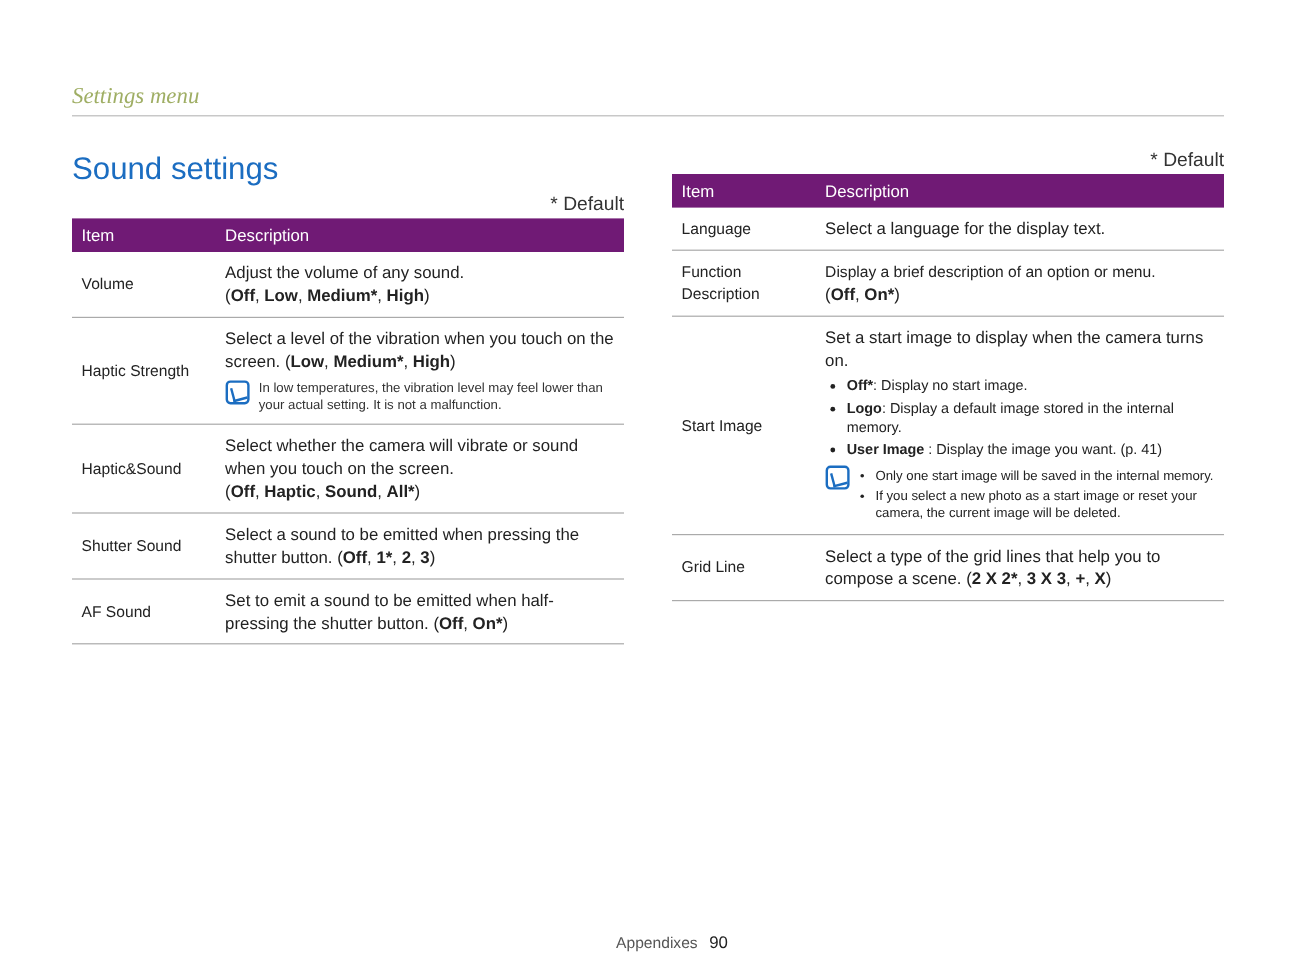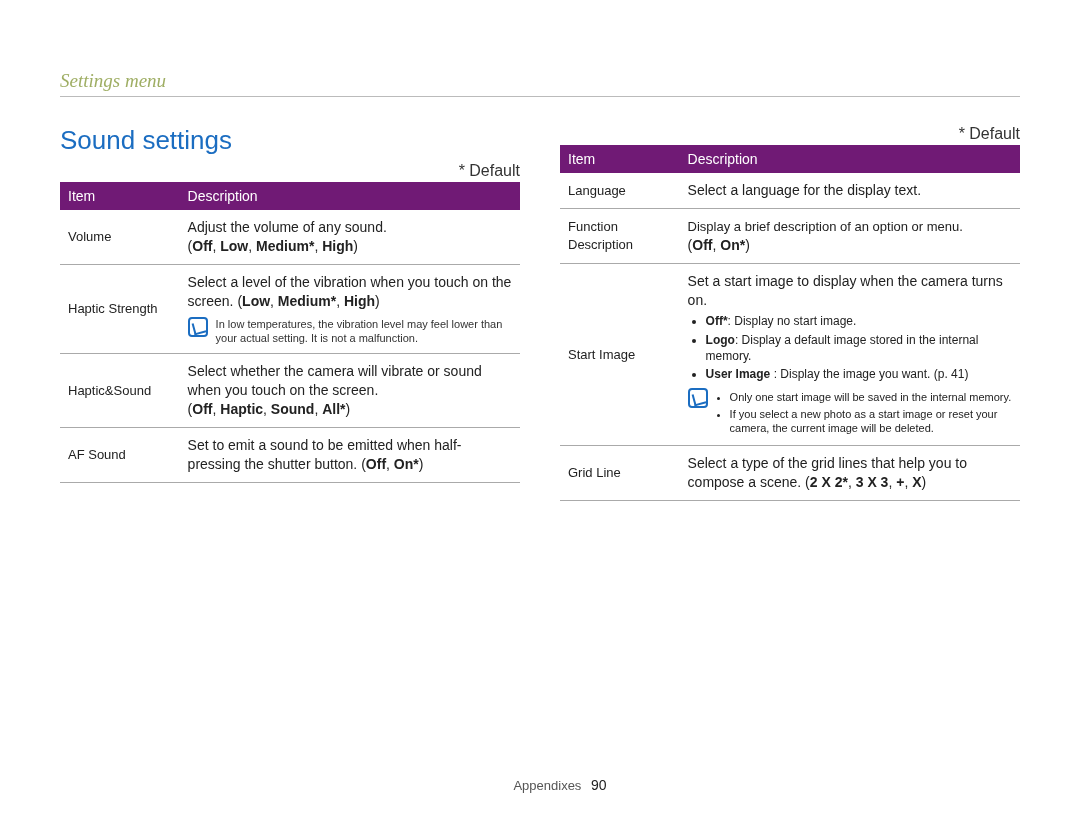--- a/index.html
+++ b/index.html
@@ -170,20 +170,27 @@
                 <span class="note-icon"></span>
                 <span class="note-text">In low temperatures, the vibration level may feel lower than your actual setting. It is not a malfunction.</span>
               </div>
             </td>
           </tr>
           <tr>
             <td class="item">Haptic&amp;Sound</td>
             <td>
               <span>Select whether the camera will vibrate or sound when you touch on the screen.</span><br>
               <span class="opts"><span>(</span><b>Off</b>, <b>Haptic</b>, <b>Sound</b>, <b>All*</b><span>)</span></span>
+            </td>
+          </tr>
+          <tr>
+            <td class="item">Shutter Sound</td>
+            <td>
+              <span>Select a sound to be emitted when pressing the shutter button. </span>
+              <span class="opts"><span>(</span><b>Off</b>, <b>1*</b>, <b>2</b>, <b>3</b><span>)</span></span>
             </td>
           </tr>
           <tr>
             <td class="item">AF Sound</td>
             <td>
               <span>Set to emit a sound to be emitted when half-pressing the shutter button. </span>
               <span class="opts"><span>(</span><b>Off</b>, <b>On*</b><span>)</span></span>
             </td>
           </tr>
         </tbody>

